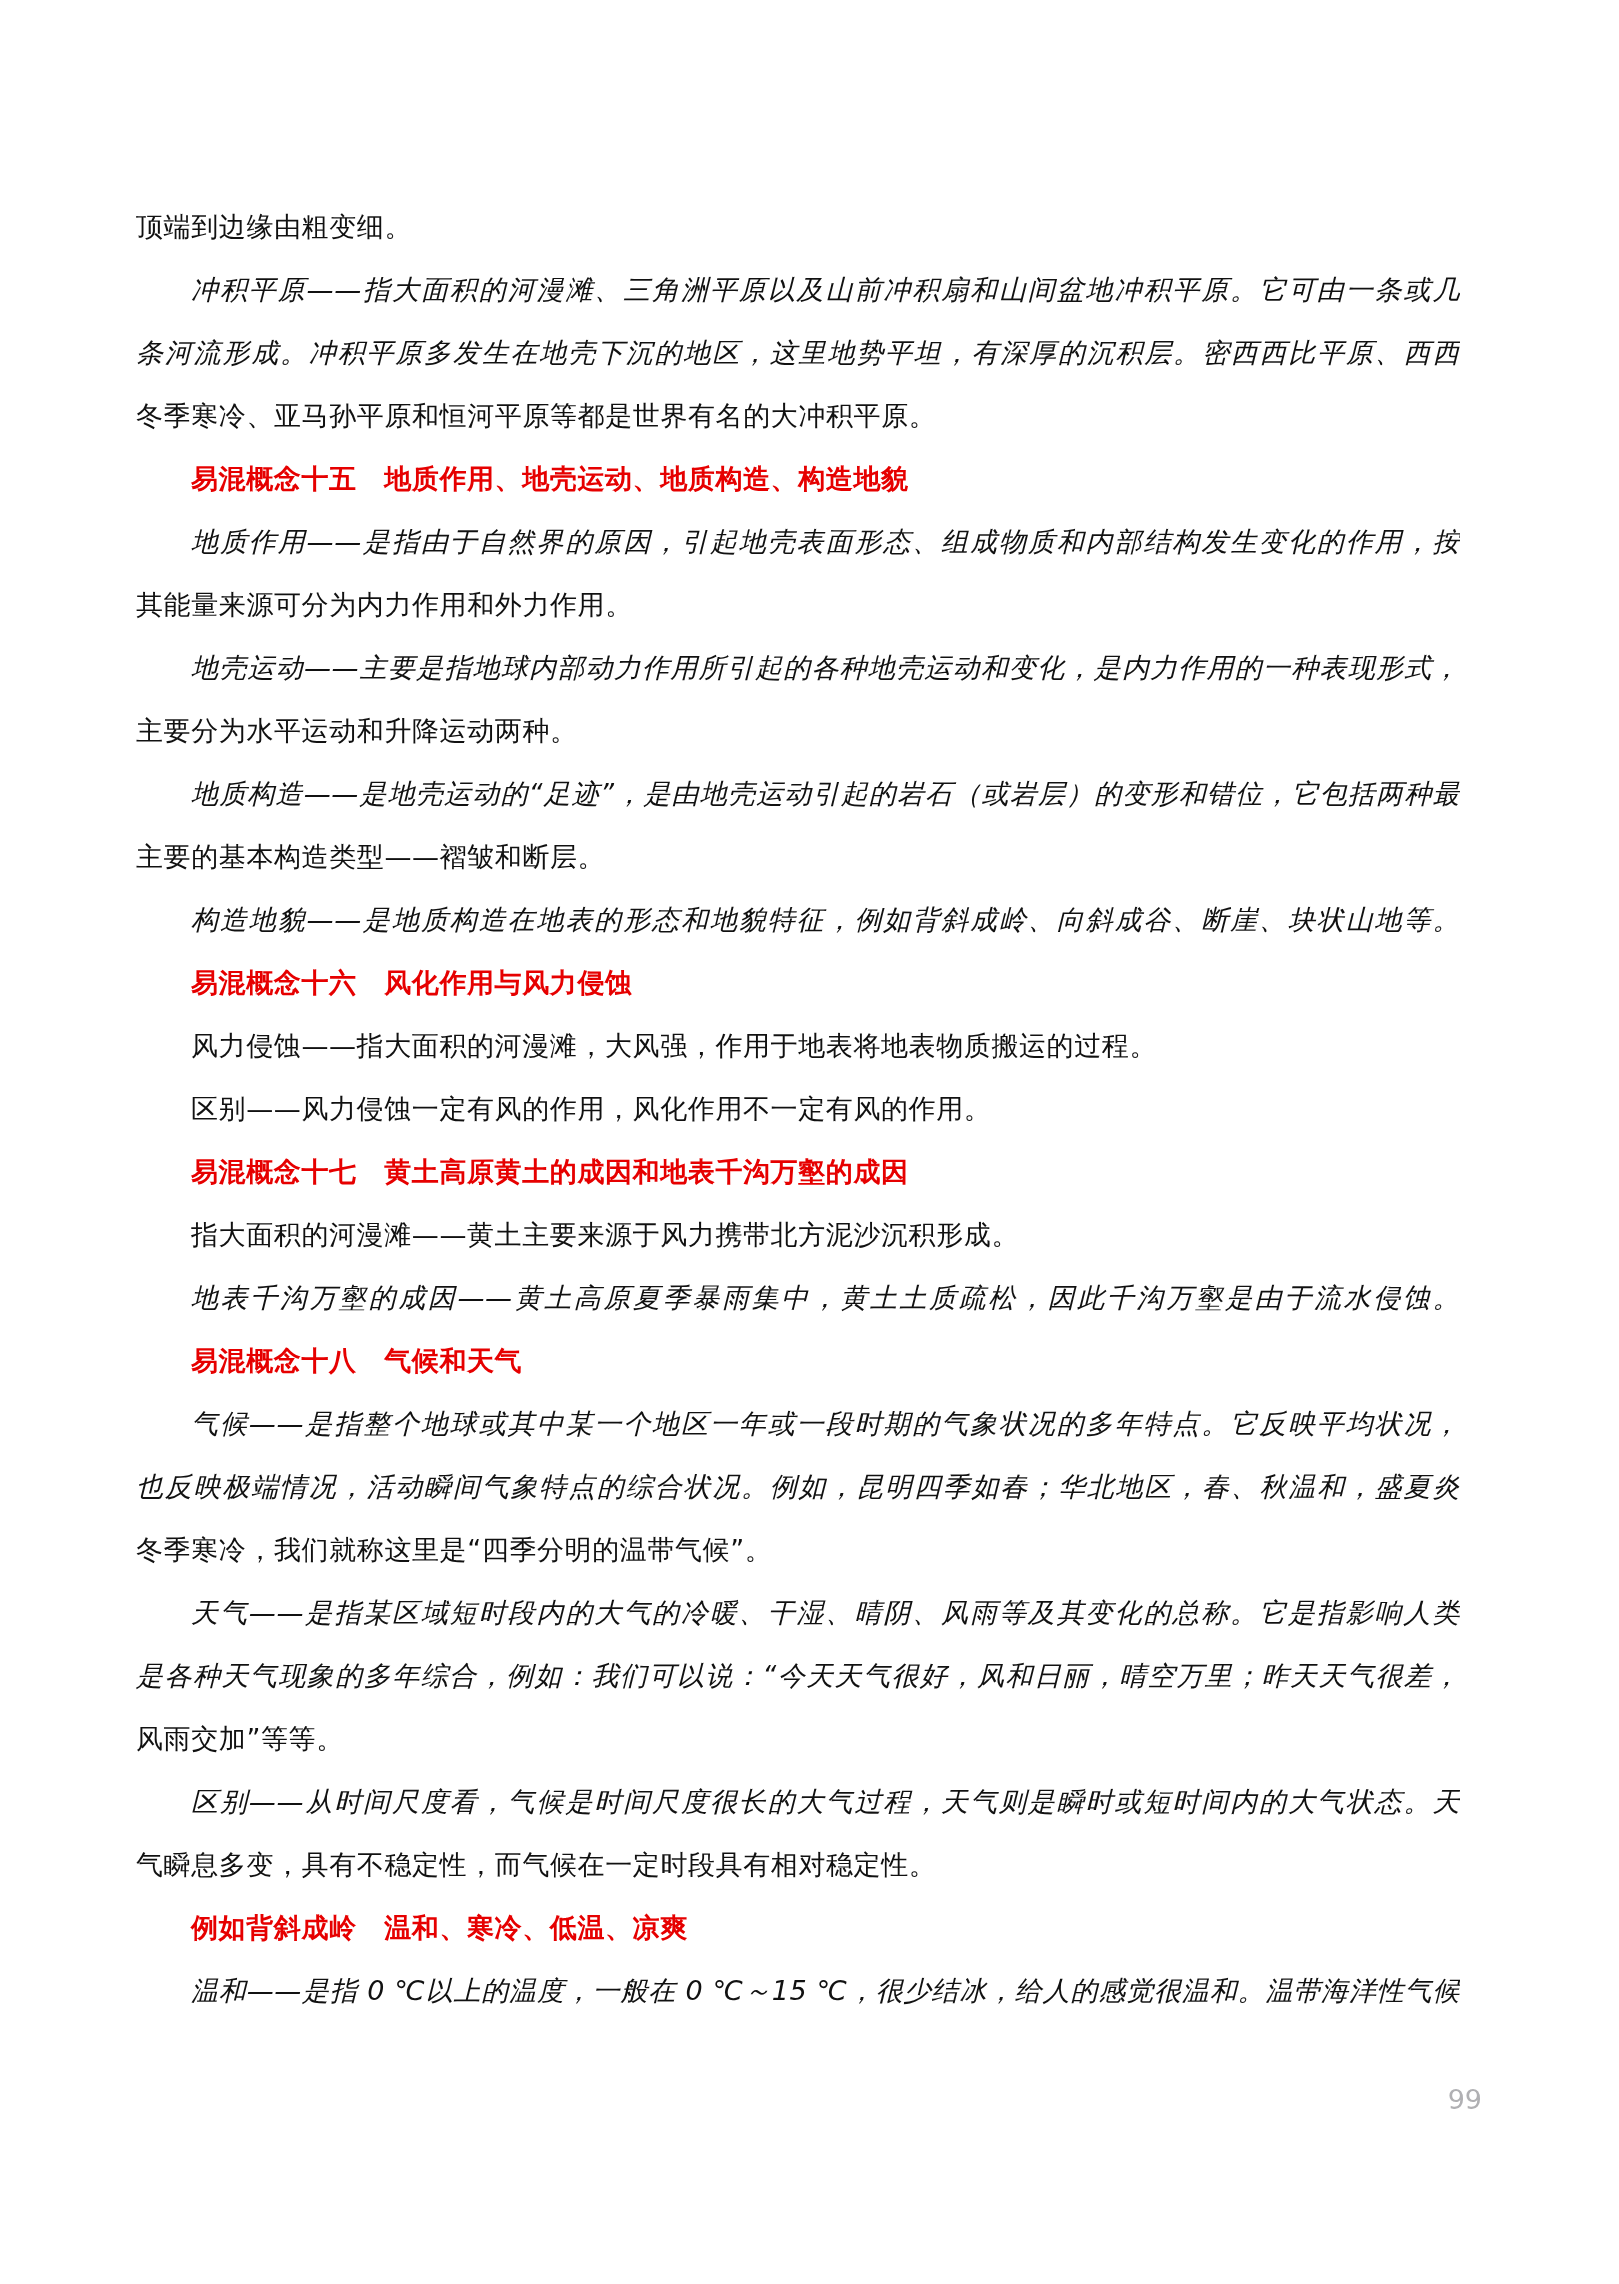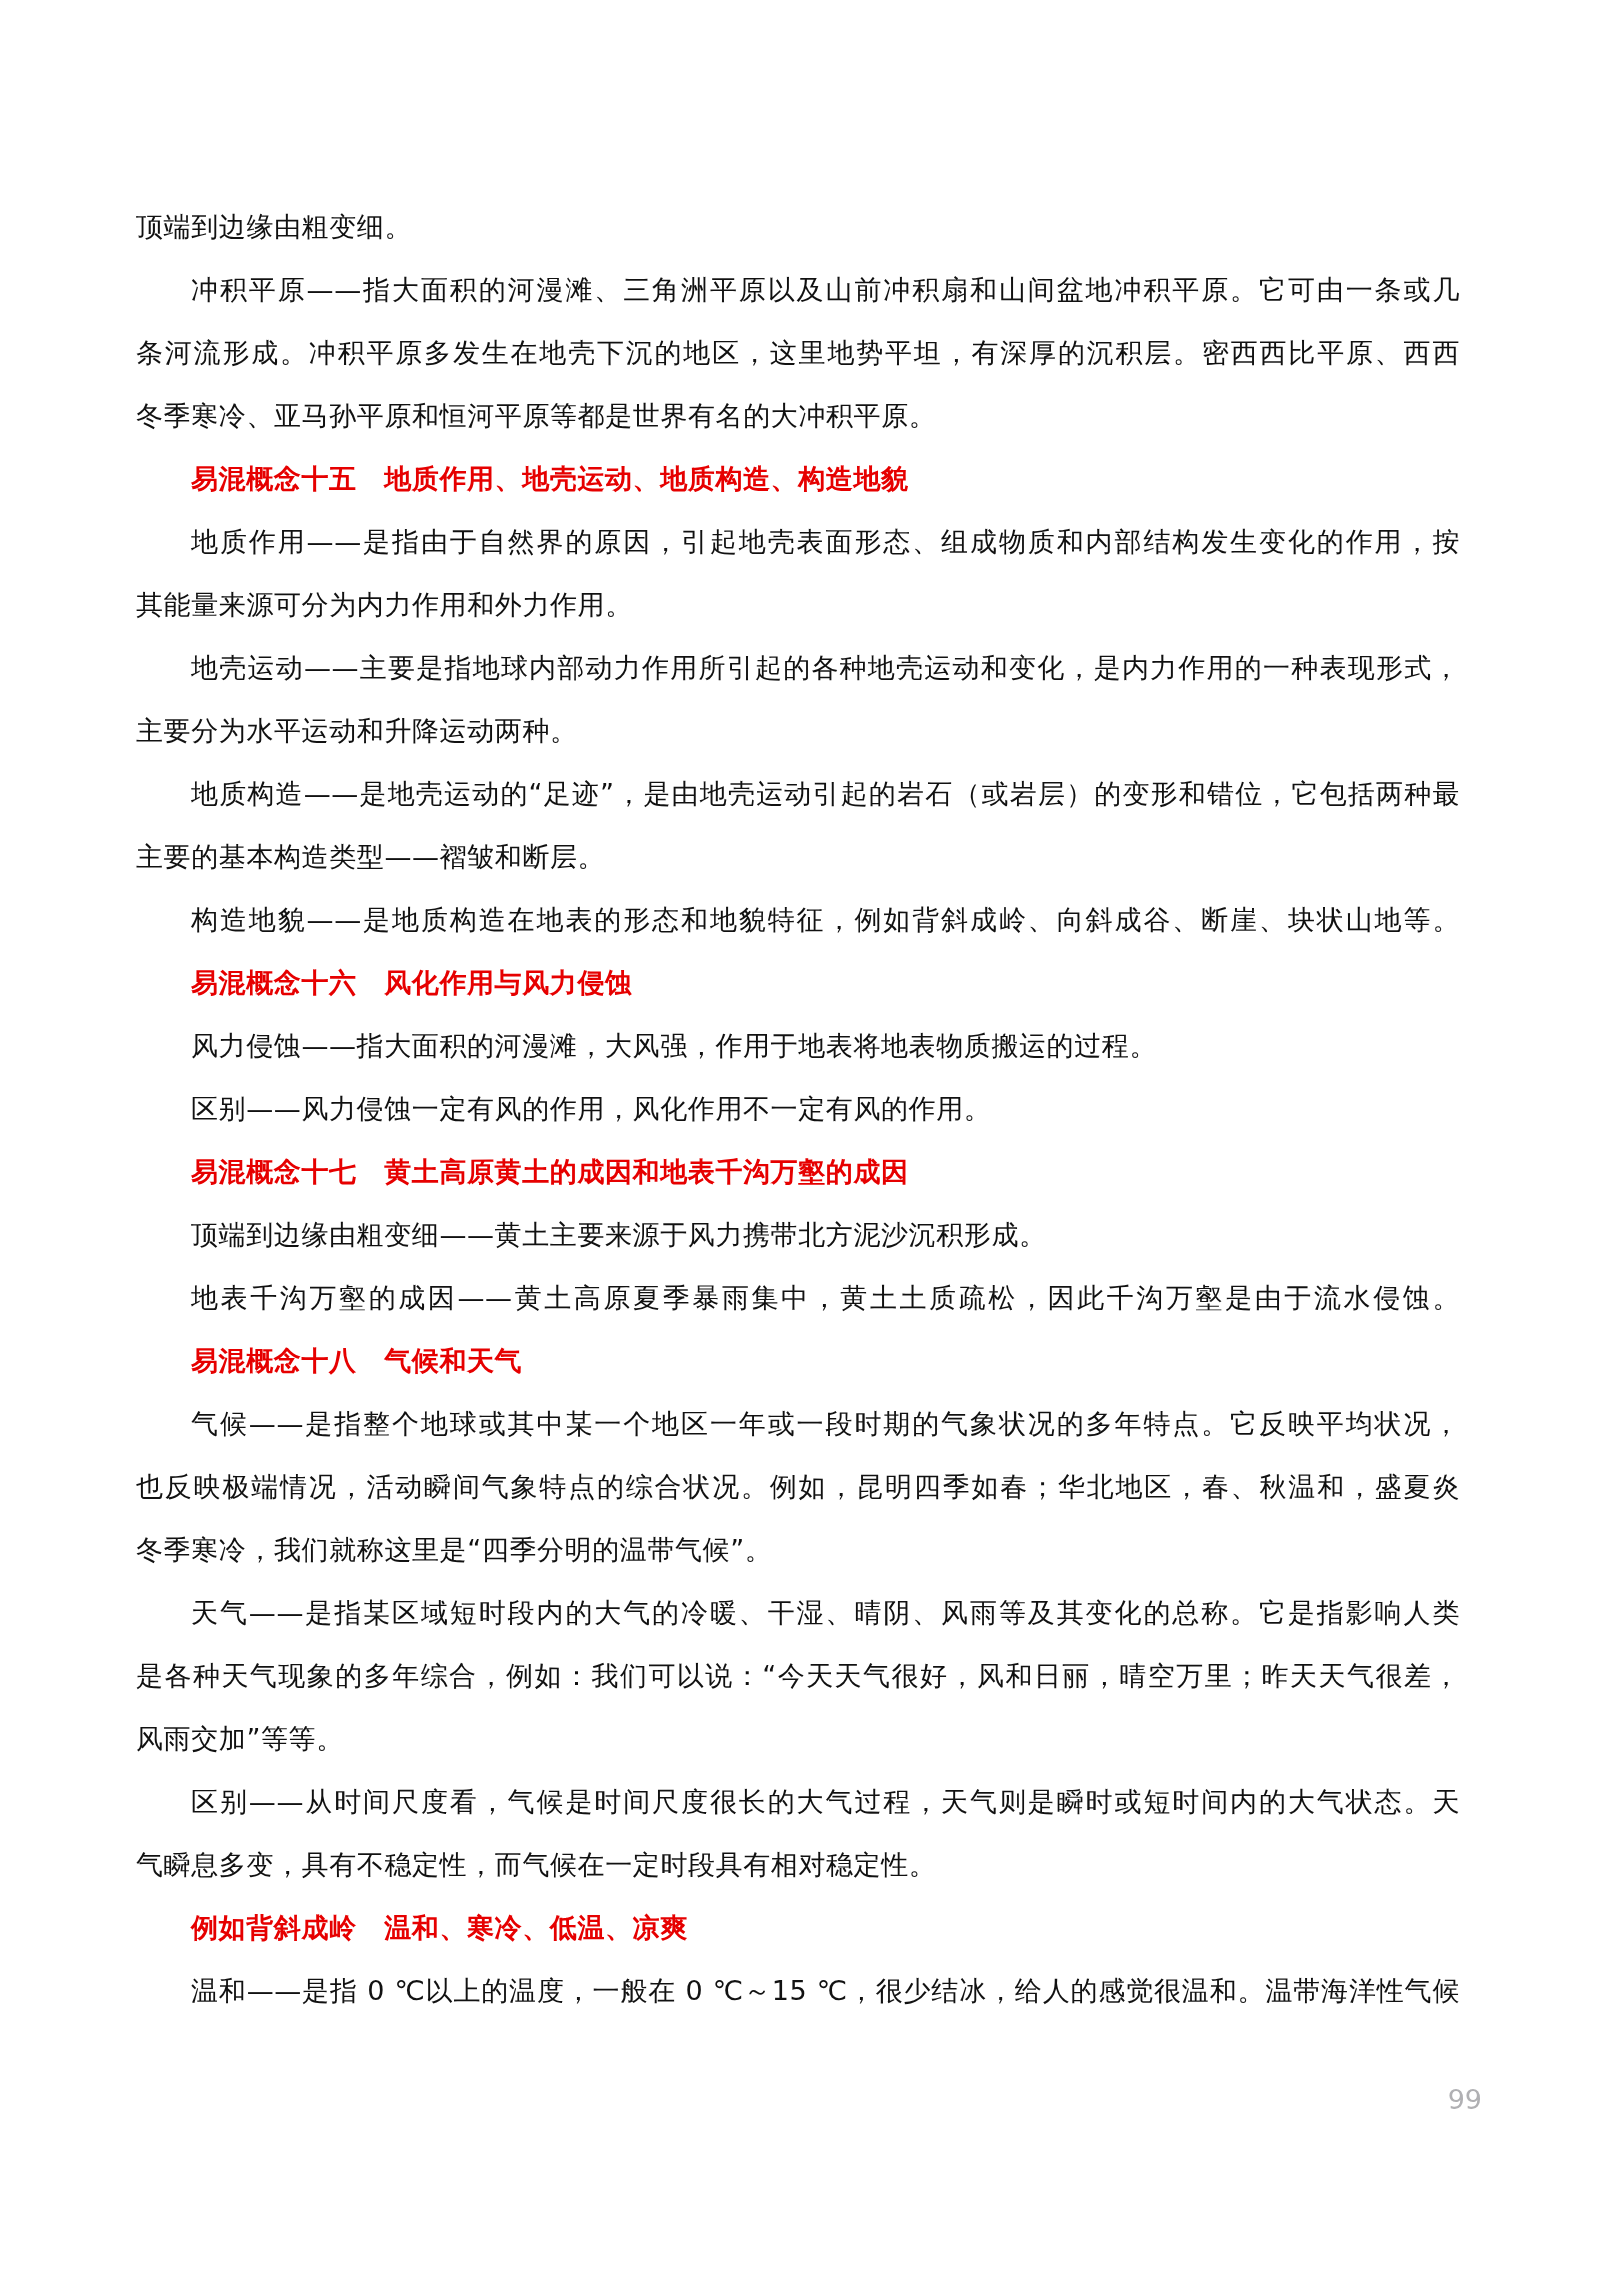--- a/index.html
+++ b/index.html
@@ -26,20 +26,21 @@
     font-size: 27px;
     color: var(--body-color, #111111);
     letter-spacing: 0.6px;
     white-space: nowrap;
   }
   .line.full {
     white-space: normal;
     text-align: justify;
     text-align-last: justify;
     overflow: hidden;
+    font-style: italic;
   }
   .line.indent {
     text-indent: 55px;
   }
   .line.heading {
     color: var(--heading-color, #e60000);
     font-weight: bold;
     letter-spacing: 0.6px;
   }
   .page-number {
@@ -64,21 +65,21 @@
     <div class="line body">其能量来源可分为内力作用和外力作用。</div>
     <div class="line body indent full">地壳运动——主要是指地球内部动力作用所引起的各种地壳运动和变化，是内力作用的一种表现形式，</div>
     <div class="line body">主要分为水平运动和升降运动两种。</div>
     <div class="line body indent full">地质构造——是地壳运动的“足迹”，是由地壳运动引起的岩石（或岩层）的变形和错位，它包括两种最</div>
     <div class="line body">主要的基本构造类型——褶皱和断层。</div>
     <div class="line body indent full">构造地貌——是地质构造在地表的形态和地貌特征，例如背斜成岭、向斜成谷、断崖、块状山地等。</div>
     <div class="line heading indent">易混概念十六　风化作用与风力侵蚀</div>
     <div class="line body indent">风力侵蚀——指大面积的河漫滩，大风强，作用于地表将地表物质搬运的过程。</div>
     <div class="line body indent">区别——风力侵蚀一定有风的作用，风化作用不一定有风的作用。</div>
     <div class="line heading indent">易混概念十七　黄土高原黄土的成因和地表千沟万壑的成因</div>
-    <div class="line body indent">顶端到边缘由粗变细——黄土主要来源于风力携带北方泥沙沉积形成。</div>
+    <div class="line body indent">指大面积的河漫滩——黄土主要来源于风力携带北方泥沙沉积形成。</div>
     <div class="line body indent full">地表千沟万壑的成因——黄土高原夏季暴雨集中，黄土土质疏松，因此千沟万壑是由于流水侵蚀。</div>
     <div class="line heading indent">易混概念十八　气候和天气</div>
     <div class="line body indent full">气候——是指整个地球或其中某一个地区一年或一段时期的气象状况的多年特点。它反映平均状况，</div>
     <div class="line body full">也反映极端情况，活动瞬间气象特点的综合状况。例如，昆明四季如春；华北地区，春、秋温和，盛夏炎热，</div>
     <div class="line body">冬季寒冷，我们就称这里是“四季分明的温带气候”。</div>
     <div class="line body indent full">天气——是指某区域短时段内的大气的冷暖、干湿、晴阴、风雨等及其变化的总称。它是指影响人类</div>
     <div class="line body full">是各种天气现象的多年综合，例如：我们可以说：“今天天气很好，风和日丽，晴空万里；昨天天气很差，</div>
     <div class="line body">风雨交加”等等。</div>
     <div class="line body indent full">区别——从时间尺度看，气候是时间尺度很长的大气过程，天气则是瞬时或短时间内的大气状态。天</div>
     <div class="line body">气瞬息多变，具有不稳定性，而气候在一定时段具有相对稳定性。</div>

